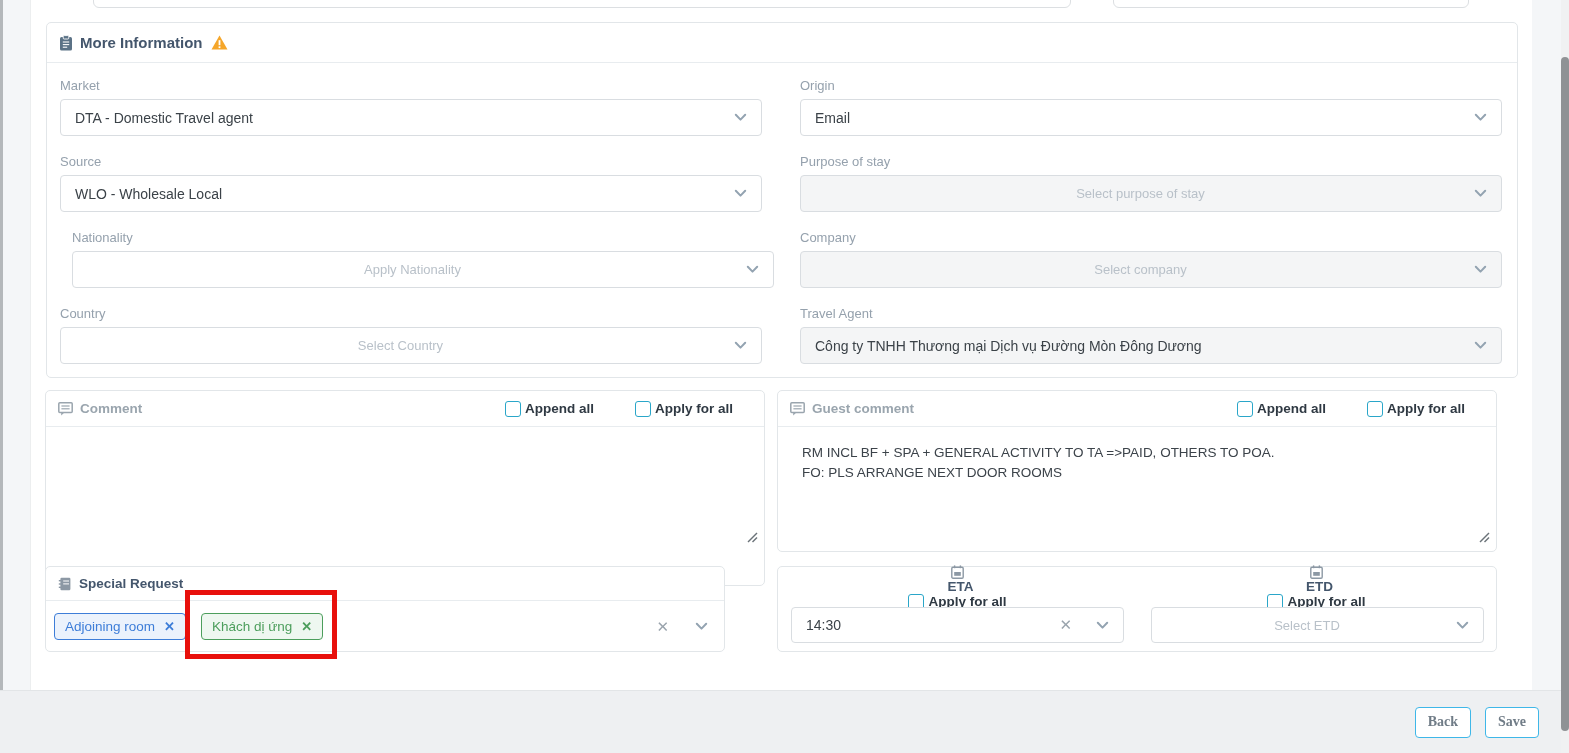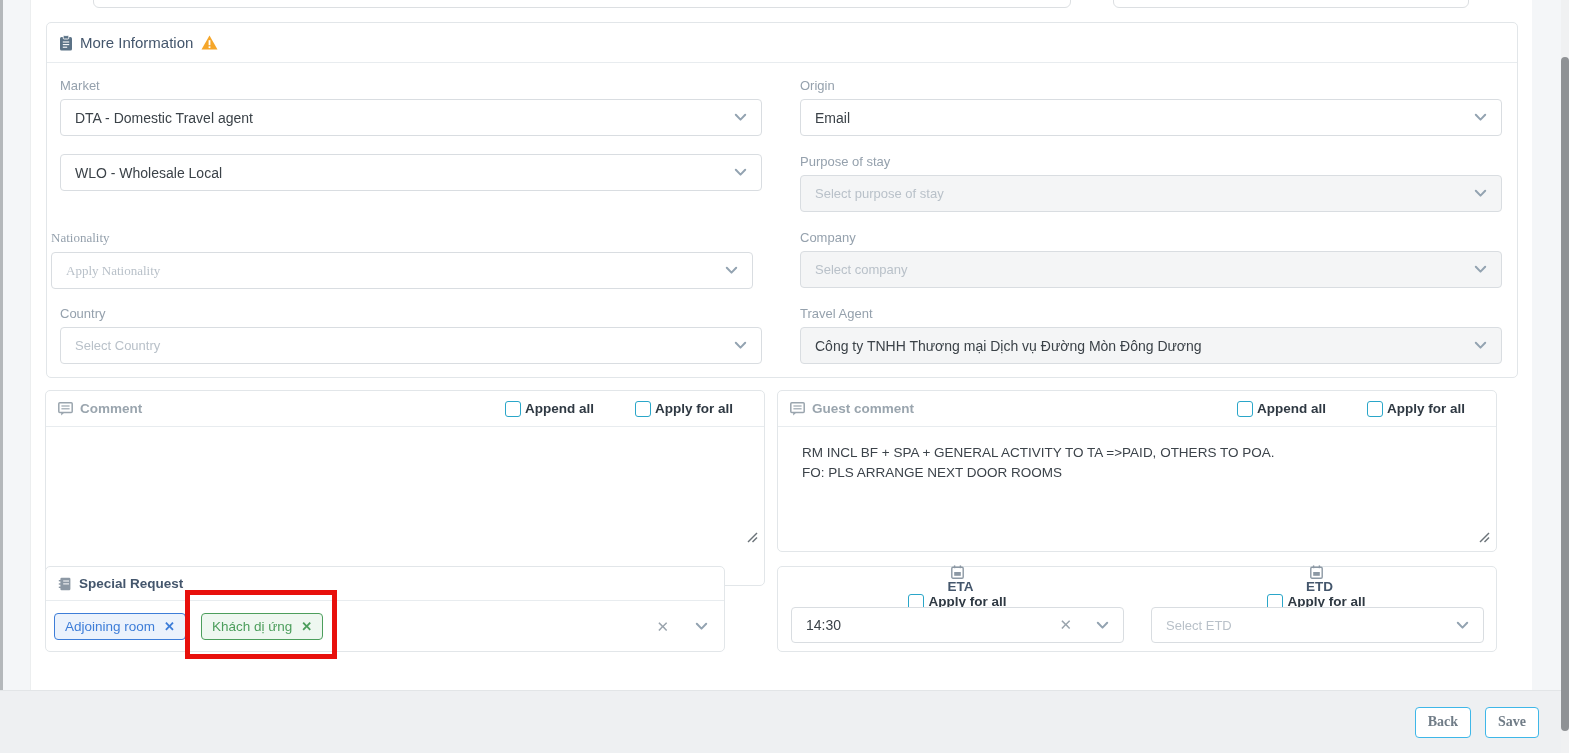--- a/index.html
+++ b/index.html
@@ -9,30 +9,30 @@
 
   .left-strip { position:absolute; left:0; top:0; width:3px; height:753px; background:#b4b8bb; }
 
   .content-panel { position:absolute; left:30px; top:0; width:1502px; height:690px; background:#fff; border-left:1px solid #eceeef; }
 
   .cutoff-box { position:absolute; top:-20px; height:28px; background:#fff; border:1px solid #dcdfe2; border-radius:6px; }
 
   .card { position:absolute; background:#fff; border:1px solid #e2e6e9; border-radius:5px; }
 
   .card-header { display:flex; align-items:center; height:40px; padding:0 12px; border-bottom:1px solid #e8ecef; }
-  .card-title { font-size:15px; font-weight:normal; color:#44566c; margin-left:7px; }
+  .card-title { font-size:15px; font-weight:bold; color:#44566c; margin-left:7px; }
   .warn { margin-left:8px; display:flex; }
 
   .field { position:absolute; width:702px; }
   .field-label { font-size:13px; color:#95a1ad; margin-bottom:6px; }
   .select { height:37px; border:1px solid #d9dde1; border-radius:4px; background:#fff;
             display:flex; align-items:center; padding:0 14px; cursor:pointer; }
   .select.disabled { background:#f4f5f6; }
   .select-value { font-size:14px; color:#3b4248; flex:1; white-space:nowrap; overflow:hidden; }
-  .select-placeholder { font-size:13px; color:#b9c1c9; flex:1; }
+  .select-placeholder { font-size:13px; color:#b9c1c9; flex:1;text-align:center; }
   .chevron { display:flex; margin-left:8px; }
 
   .box-header { display:flex; align-items:center; height:36px; padding:0 12px; border-bottom:1px solid #e8ecef; }
   .box-title { font-size:13.5px; font-weight:bold; margin-left:7px; }
   .box-title.grey { color:#9aa5ae; }
   .box-title.dark { color:#44566c; }
   .header-spacer { flex:1; }
 
   .cb { display:flex; align-items:center; cursor:pointer; }
   .cb-box { width:16px; height:16px; border:1.5px solid #2aa6c9; border-radius:3px; background:#fff; }
@@ -128,20 +128,21 @@
       <span class="select-value">Email</span>
       <span class="chevron">
           <svg width="13" height="9" viewBox="0 0 13 9">
             <path d="M1.8 1.8 L6.5 6.6 L11.2 1.8" fill="none" stroke="#93a3b1" stroke-width="2" stroke-linecap="round" stroke-linejoin="round"></path>
           </svg>
         </span>
     </div>
   </div>
 
   <div class="field" style="left:60px; top:154px;">
+    <div class="field-label">Source</div>
     <div class="select">
       <span class="select-value">WLO - Wholesale Local</span>
       <span class="chevron">
           <svg width="13" height="9" viewBox="0 0 13 9">
             <path d="M1.8 1.8 L6.5 6.6 L11.2 1.8" fill="none" stroke="#93a3b1" stroke-width="2" stroke-linecap="round" stroke-linejoin="round"></path>
           </svg>
         </span>
     </div>
   </div>
 
@@ -150,21 +151,21 @@
     <div class="select disabled">
       <span class="select-placeholder">Select purpose of stay</span>
       <span class="chevron">
           <svg width="13" height="9" viewBox="0 0 13 9">
             <path d="M1.8 1.8 L6.5 6.6 L11.2 1.8" fill="none" stroke="#93a3b1" stroke-width="2" stroke-linecap="round" stroke-linejoin="round"></path>
           </svg>
         </span>
     </div>
   </div>
 
-  <div class="field" style="left:51px; top:230px;font-family:Liberation Serif, serif;">
+  <div class="field" style="left:72px; top:230px;">
     <div class="field-label">Nationality</div>
     <div class="select">
       <span class="select-placeholder">Apply Nationality</span>
       <span class="chevron">
           <svg width="13" height="9" viewBox="0 0 13 9">
             <path d="M1.8 1.8 L6.5 6.6 L11.2 1.8" fill="none" stroke="#93a3b1" stroke-width="2" stroke-linecap="round" stroke-linejoin="round"></path>
           </svg>
         </span>
     </div>
   </div>

